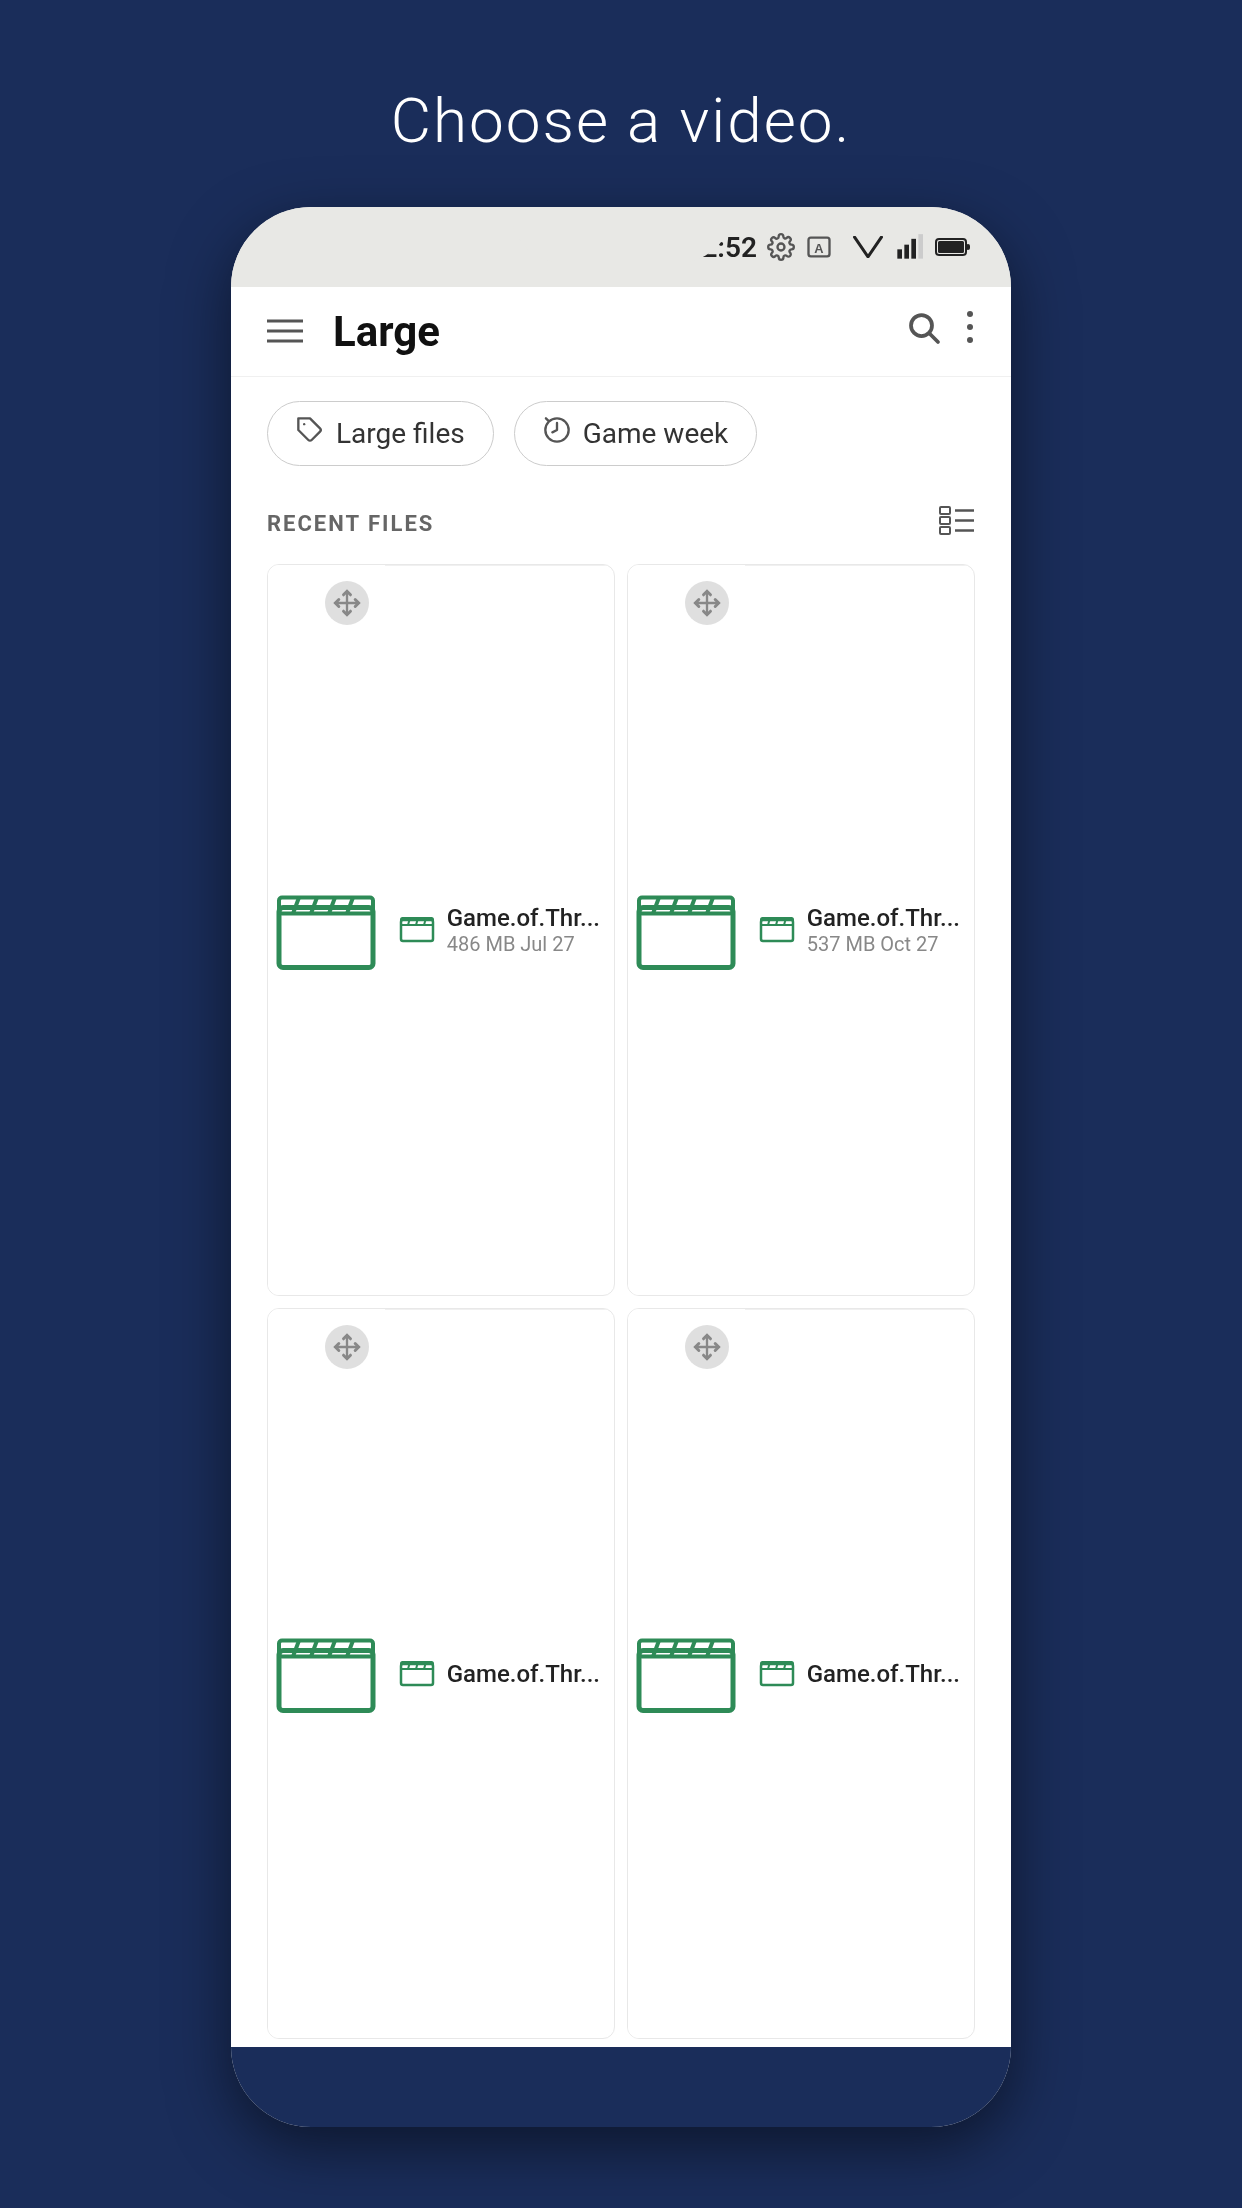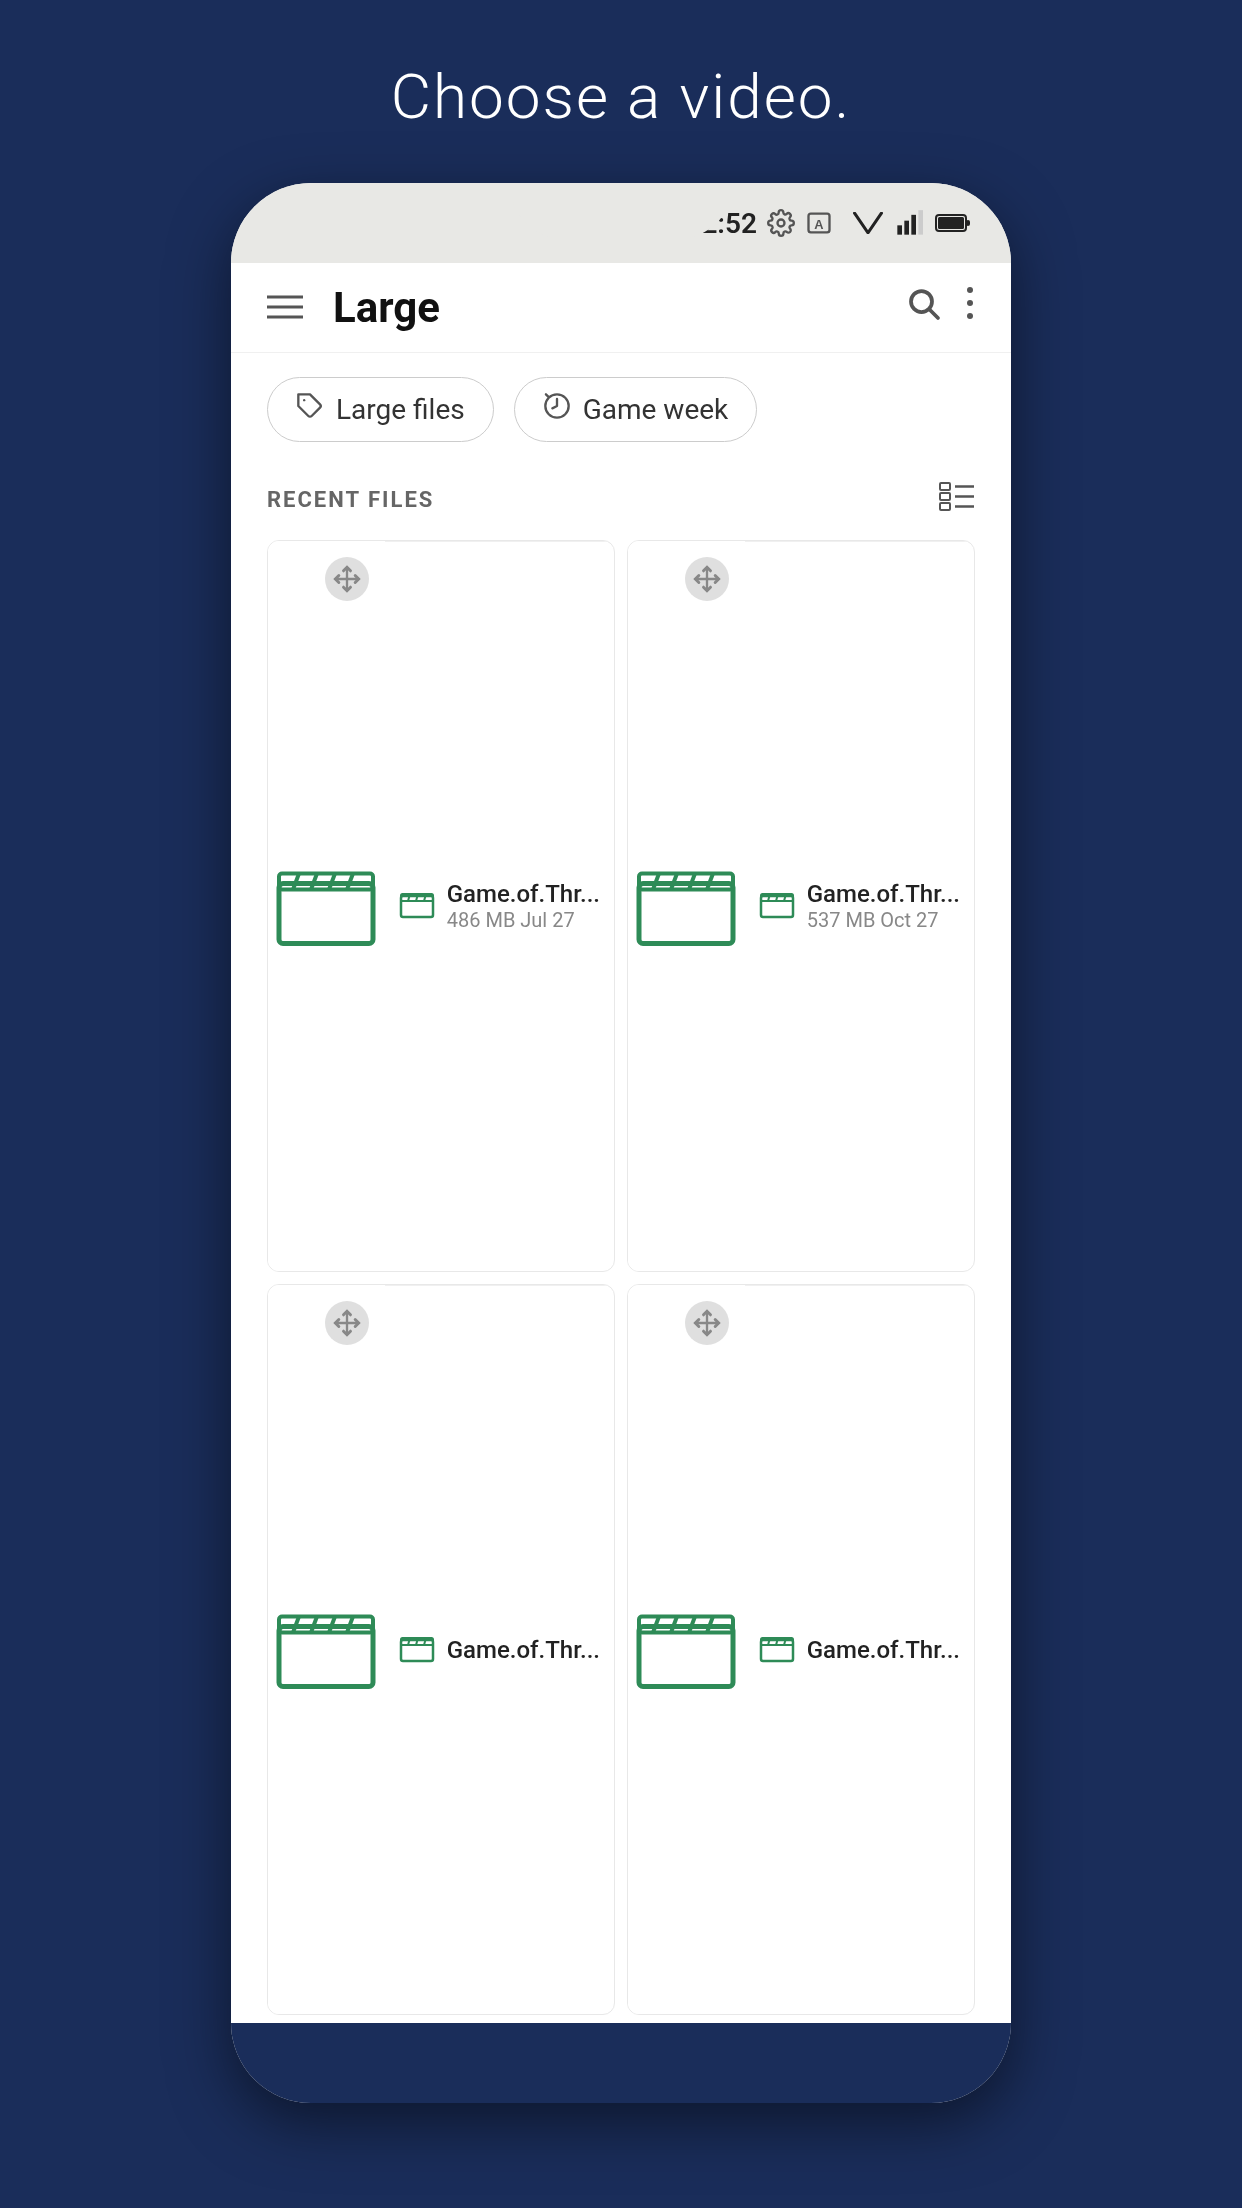--- a/index.html
+++ b/index.html
@@ -13,21 +13,21 @@
       align-items: center;
       font-family: 'Roboto', Arial, sans-serif;
       overflow: hidden;
     }
 
     .page-title {
       color: white;
       font-size: 62px;
       font-weight: 300;
       letter-spacing: 2px;
-      margin-top: 60px;
+      margin-top: 84px;
       margin-bottom: 50px;
     }
 
     
     .phone-shell {
       width: 780px;
       height: 1920px;
       background: #e8e8e5;
       border-radius: 80px;
       position: relative;

